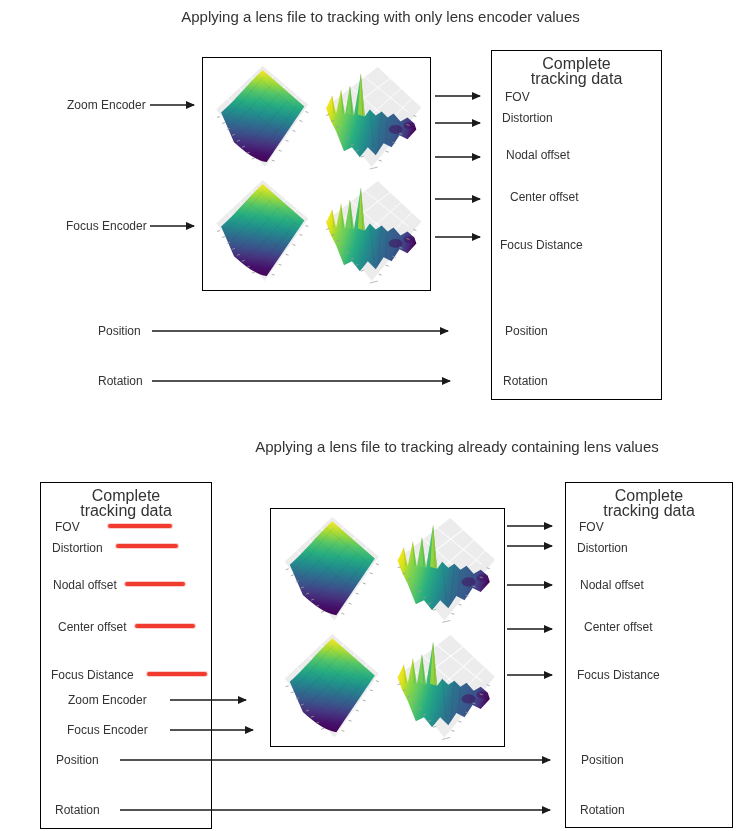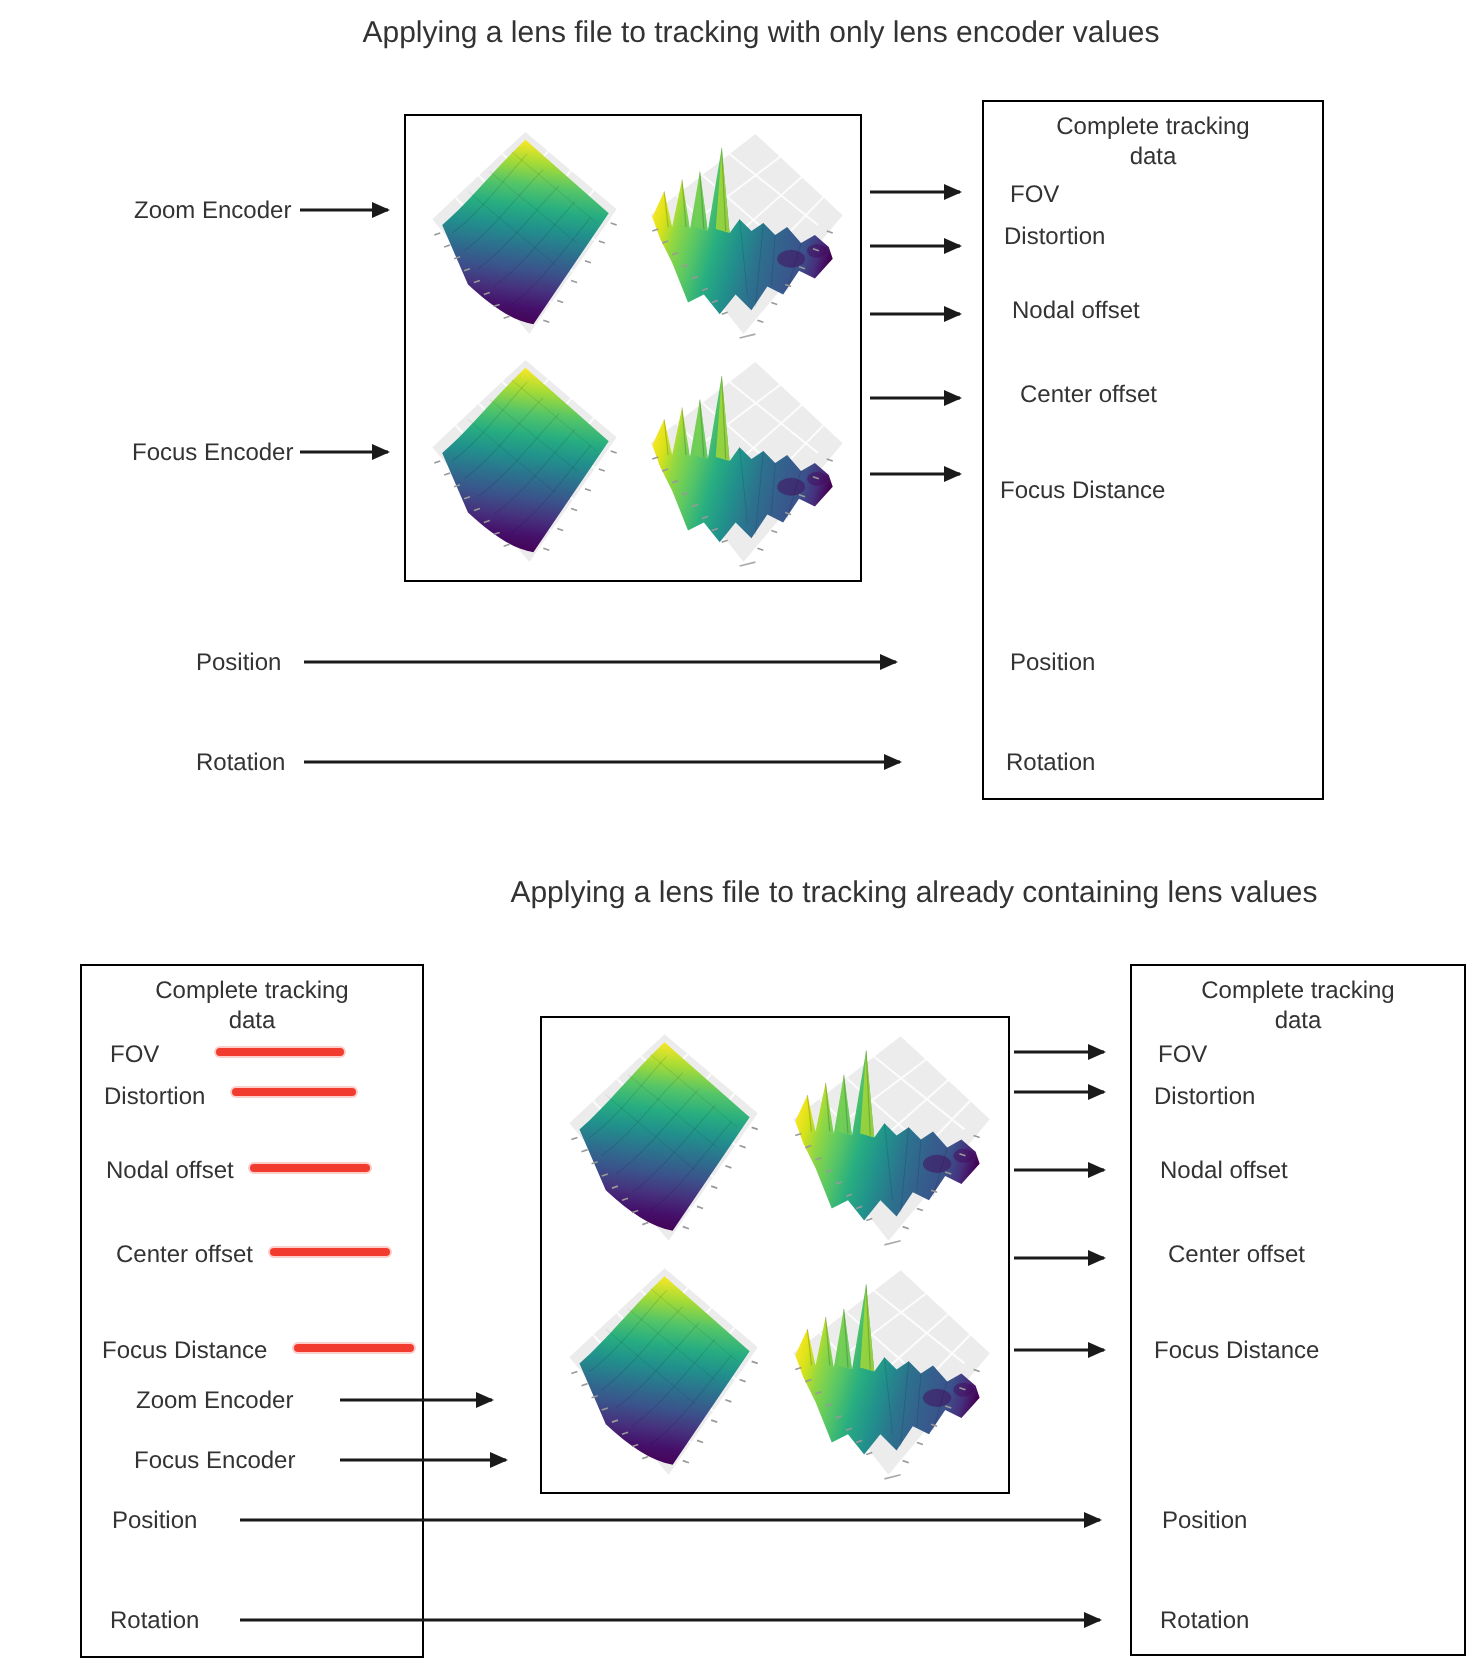--- a/index.html
+++ b/index.html
@@ -10,21 +10,21 @@
   .title{
     position:absolute;font-size:15px;color:#333;text-align:center;white-space:nowrap;margin-left:12px;
   }
   .lbl{
     position:absolute;font-size:12px;color:#333;white-space:nowrap;line-height:14px;
   }
   .box{
     position:absolute;border:1px solid #000;background:#fff;box-sizing:border-box;
   }
   .boxtitle{
-    width:104px;margin:5px auto 0;text-align:center;font-size:12px;line-height:15px;color:#333;
+    width:104px;margin:5px auto 0;text-align:center;font-size:16px;line-height:15px;color:#333;
   }
   .plotgrid{
     display:grid;grid-template-columns:1fr 1fr;grid-template-rows:1fr 1fr;
     width:100%;height:100%;padding:2px;box-sizing:border-box;
   }
   .plot{width:100%;height:100%;}
   .arrows{position:absolute;left:0;top:0;width:737px;height:831px;pointer-events:none;}
   .strike{
     position:absolute;height:4px;background:#f23b2f;border-radius:2px;
     box-shadow:0 0 0 1px rgba(242,59,47,0.25);

